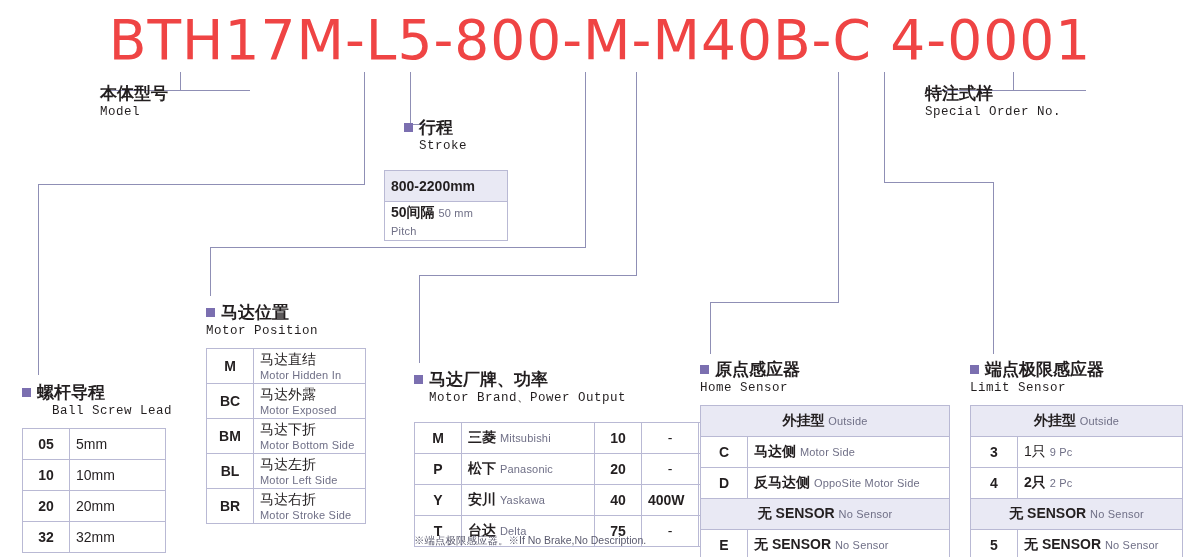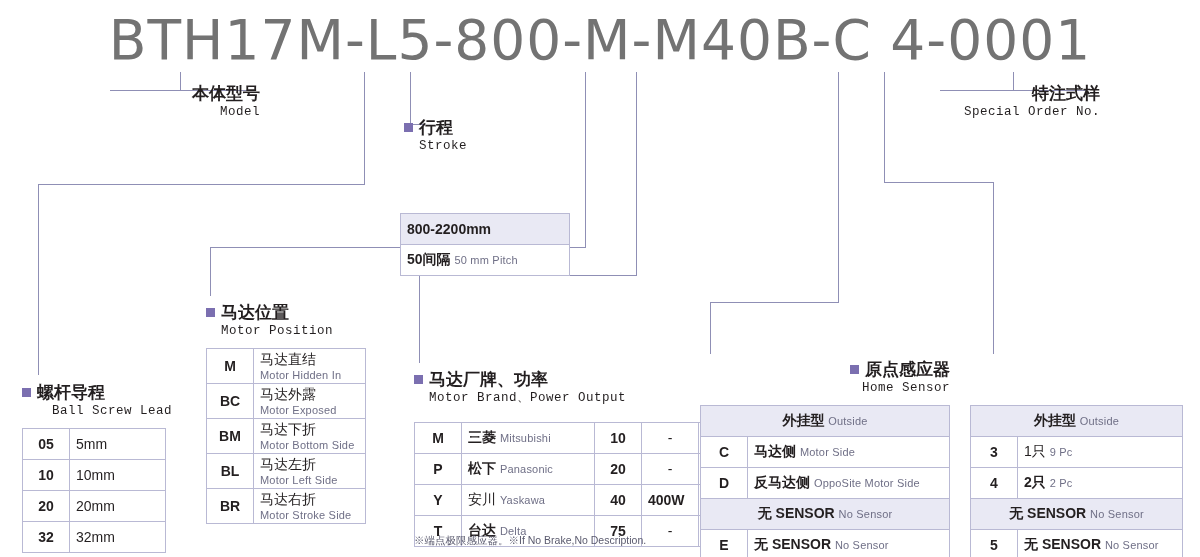--- a/index.html
+++ b/index.html
@@ -6,21 +6,21 @@
   body{
     width:1200px;height:557px;background:#ffffff;
     font-family:"Liberation Sans", sans-serif;
     color:#231f20;overflow:hidden;position:relative;
   }
   #stage{position:relative;width:1200px;height:557px;}
 
   
   .partno{
     position:absolute;left:0;top:8px;width:1200px;text-align:center;
-    font-size:55px;letter-spacing:1px;font-weight:400;color:#737373;
+    font-size:55px;letter-spacing:1px;font-weight:400;color:#ef4444;
     font-family:"DejaVu Sans", sans-serif;
   }
   .partno span{display:inline-block;}
 
   
   .vline{position:absolute;background:#8f8fb5;width:1px;}
   .hline{position:absolute;background:#8f8fb5;height:1px;}
 
   
   .lbl{position:absolute;}
@@ -30,21 +30,21 @@
   }
   .lbl .en{
     font-size:12.5px;color:#231f20;white-space:nowrap;letter-spacing:.5px;
     line-height:16px;
     font-family:Liberation Mono, monospace;
   }
   .bullet{
     display:inline-block;width:9px;height:9px;background:#7b6fb0;
     margin-right:6px;vertical-align:1px;
   }
-  .center{text-align:right;}
+  .center{text-align:left;}
 
   
   table.tbl{border-collapse:collapse;position:absolute;}
   table.tbl td{
     border:1px solid #b9b9d4;padding:2px 6px;font-size:14px;
     color:#231f20;vertical-align:middle;background:#fff;height:26px;
   }
   td.code{text-align:center;font-weight:bold;font-size:14px;width:34px;}
   .sub{font-size:11px;color:#6f6f86;font-weight:normal;letter-spacing:.2px;}
   .band{background:#e9e9f4 !important;text-align:center;font-weight:bold;}
@@ -104,35 +104,39 @@
     <div class="en" style="margin-left:15px;">Stroke</div>
   </div>
 
   <div class="lbl" style="left:22px;top:383px;">
     <div class="cn"><span class="bullet"></span><span>螺杆导程</span></div>
     <div class="en" style="margin-left:30px;">Ball Screw Lead</div>
   </div>
 
   <div class="lbl" style="left:206px;top:303px;">
     <div class="cn"><span class="bullet"></span><span>马达位置</span></div>
-    <div class="en" style="margin-left:15px;text-align:center;">Motor Position</div>
+    <div class="en" style="text-align:center;">Motor Position</div>
   </div>
 
   <div class="lbl" style="left:414px;top:370px;">
     <div class="cn"><span class="bullet"></span><span>马达厂牌、功率</span></div>
     <div class="en" style="margin-left:15px;">Motor Brand、Power Output</div>
   </div>
 
   <div class="lbl center" style="left:700px;top:360px;width:250px;">
     <div class="cn"><span class="bullet"></span><span>原点感应器</span></div>
     <div class="en">Home Sensor</div>
   </div>
 
-
-  <table class="tbl" style="left:400px;top:170px;width:170px;margin-top:43px;">
+  <div class="lbl center" style="left:970px;top:360px;width:215px;">
+    <div class="cn"><span class="bullet"></span><span>端点极限感应器</span></div>
+    <div class="en">Limit Sensor</div>
+  </div>
+
+  <table class="tbl" style="left:384px;top:170px;width:124px;">
     <tbody>
         <tr>
       <td class="band" style="text-align:left;">800-2200mm</td>
     </tr>
     <tr>
       <td style="text-align:left;">
         <span class="cn" style="font-weight:bold;">50间隔</span>
         <span class="sub">50 mm Pitch</span>
       </td>
     </tr>
@@ -218,21 +222,21 @@
         <span class="cn" style="font-weight:bold;">松下</span>
         <span class="sub">Panasonic</span>
       </td>
       <td class="code">20</td>
       <td style="text-align:center;">-</td>
       <td></td>
     </tr>
     <tr>
       <td class="code">Y</td>
       <td>
-        <span class="cn" style="font-weight:normal;">安川</span>
+        <span class="cn" style="font-weight:bold;">安川</span>
         <span class="sub">Yaskawa</span>
       </td>
       <td class="code">40</td>
       <td style="text-align:left;font-weight:bold;">400W</td>
       <td></td>
     </tr>
     <tr>
       <td class="code">T</td>
       <td>
         <span class="cn" style="font-weight:bold;">台达</span>

